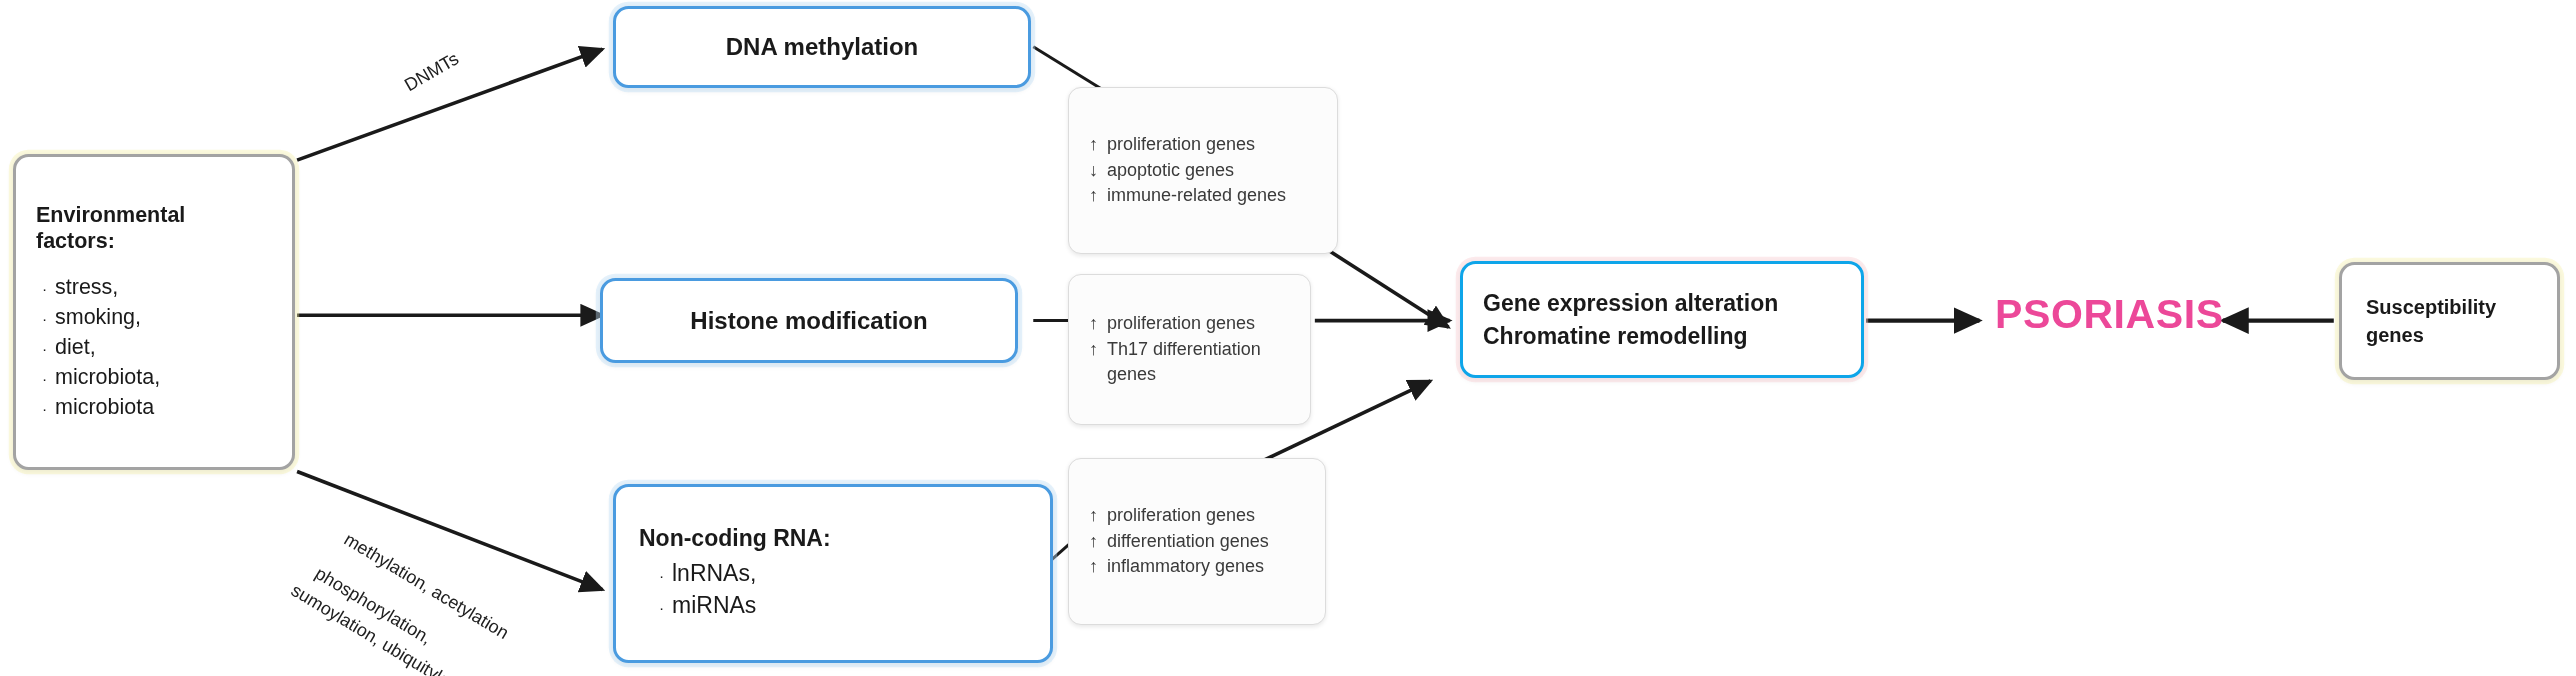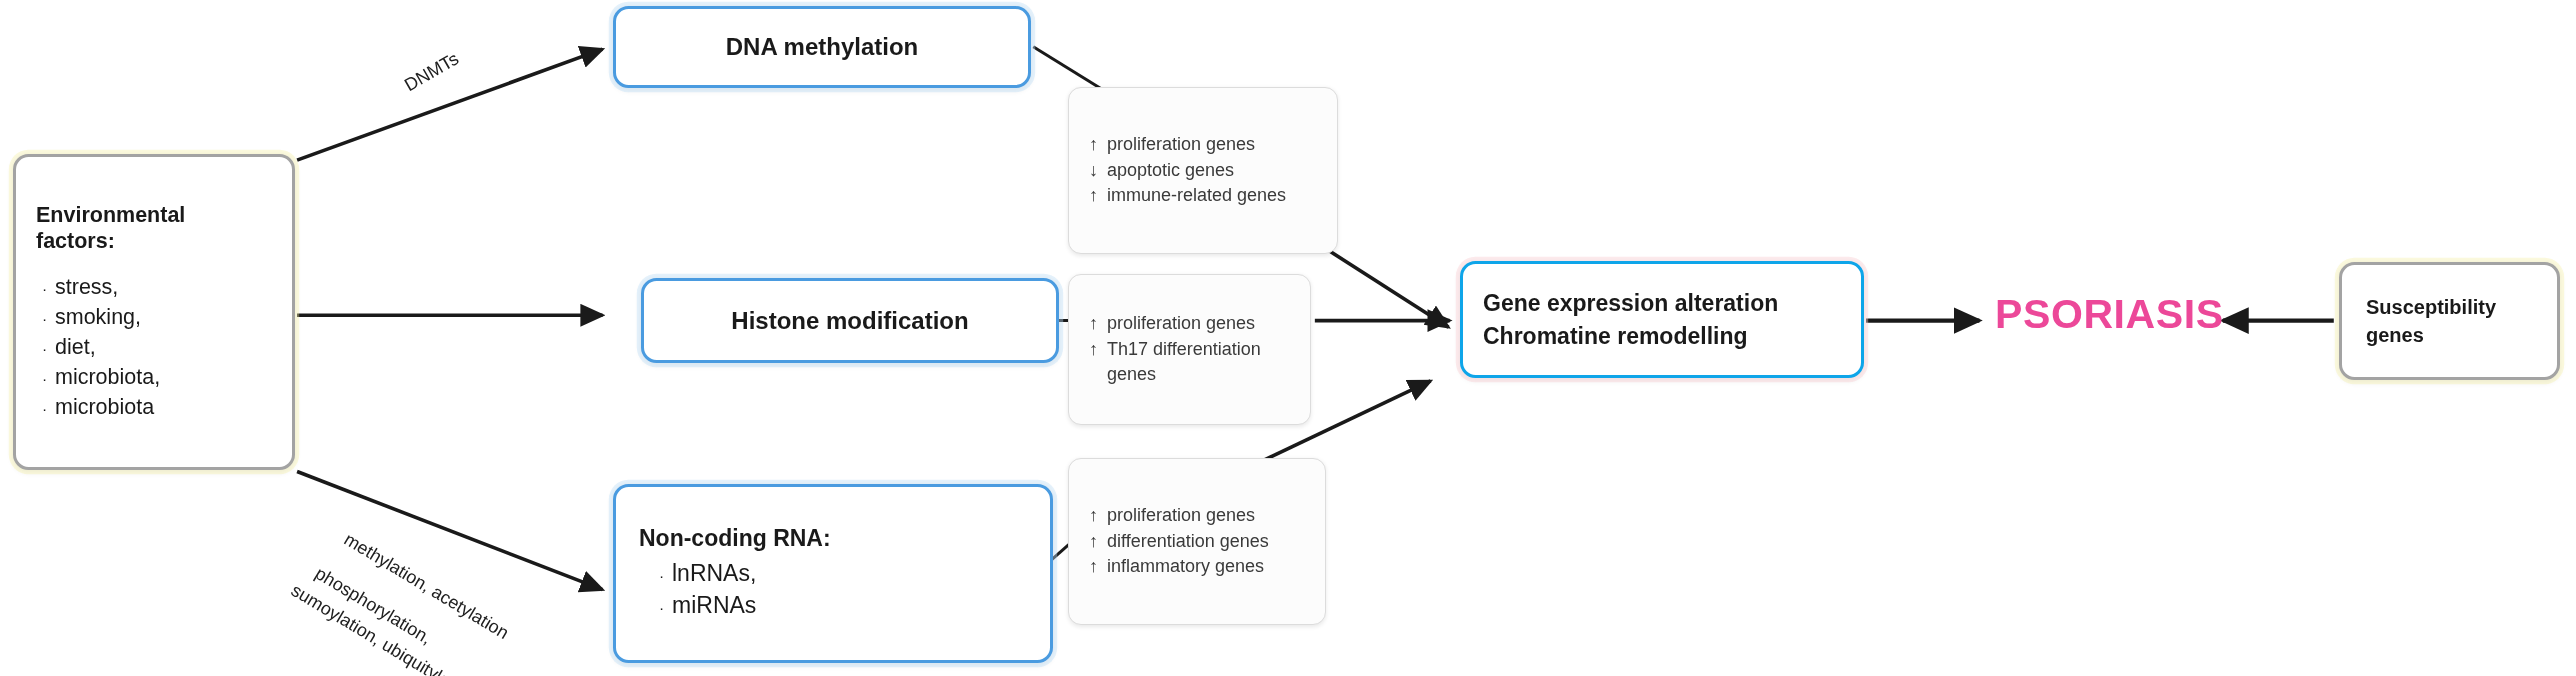--- a/index.html
+++ b/index.html
@@ -113,21 +113,21 @@
     position: absolute;
     font-weight: bold;
     color: #ec4899;
     letter-spacing: 0.6px;
     white-space: nowrap;
   }
 
   
   #node-environmental { left: 13px;   top: 154px; width: 282px;  height: 316px; padding: 0 20px; }
   #node-dna           { left: 613px; top: 6px;  width: 418px;  height: 82px; }
-  #node-histone       { left: 641px; top: 278px; width: 418px;  height: 85px; }
+  #node-histone       { left: 600px; top: 278px; width: 418px;  height: 85px; }
   #node-ncrna         { left: 613px; top: 484px; width: 440px;  height: 179px; padding: 0 23px; }
   #node-genes-dna     { left: 1068px; top: 87px; width: 270px;  height: 167px; padding: 0 20px; }
   #node-genes-histone { left: 1068px; top: 274px; width: 243px;  height: 151px; padding: 0 20px; }
   #node-genes-ncrna   { left: 1068px; top: 458px; width: 258px;  height: 167px; padding: 0 20px; }
   #node-gene-expr     { left: 1460px; top: 261px; width: 404px;  height: 117px; padding: 0 20px; }
   #node-susceptibility{ left: 2339px; top: 262px; width: 221px;  height: 118px; padding: 0 24px; }
 
   #node-environmental .node-title { font-size: 21.5px; line-height: 1.22; margin-bottom: 18px; }
   #node-environmental .bullet-list li { font-size: 21.5px; line-height: 1.40; }
   #node-environmental .bullet-list { padding-left: 6px; }

